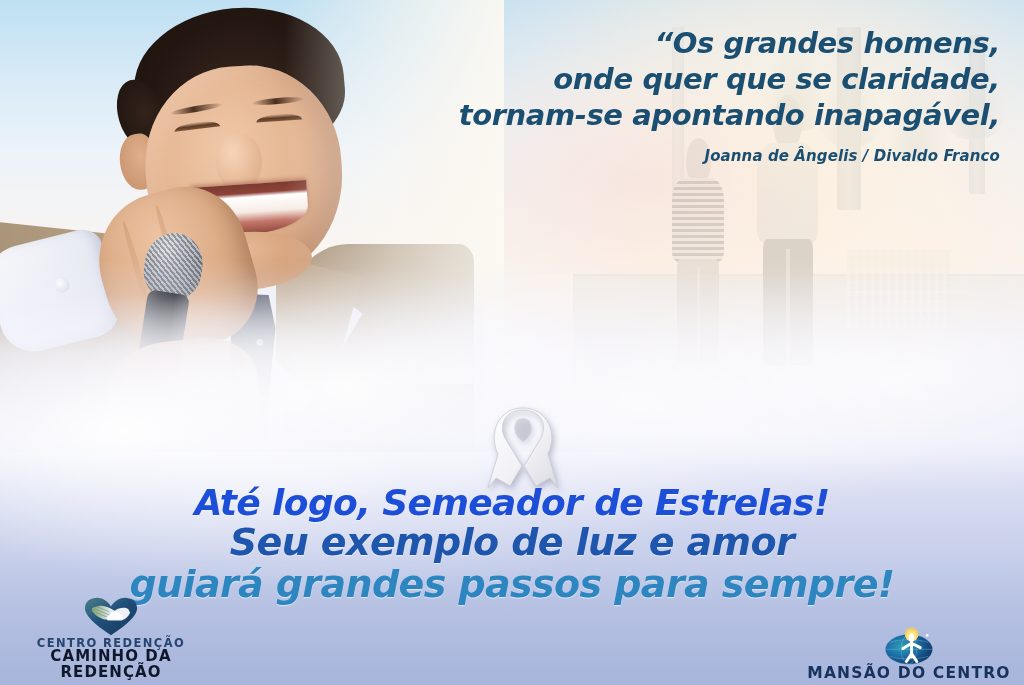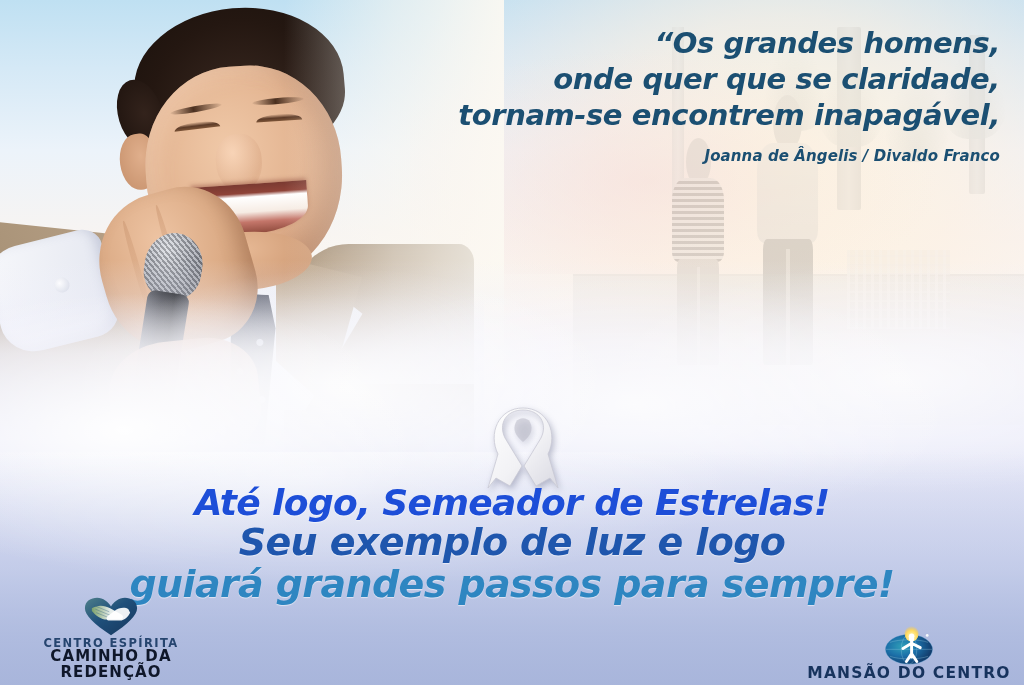--- a/index.html
+++ b/index.html
@@ -443,41 +443,41 @@
     <div class="portrait-edge"></div>
     <div class="portrait-fade"></div>
   </div>
 
   <div class="clouds"></div>
   <div class="clouds-soft"></div>
 
   <div class="quote">
     <span class="quote-line">“Os grandes homens,</span>
     <span class="quote-line">onde quer que se claridade,</span>
-    <span class="quote-line">tornam-se encontrem inapagável,</span>
+    <span class="quote-line">tornam-se apontando inapagável,</span>
     <span class="quote-attrib">Joanna de Ângelis / Divaldo Franco</span>
   </div>
 
   <div class="ribbon">
     <svg viewBox="0 0 74 86" width="74" height="86" aria-hidden="true">
       <defs>
         <linearGradient id="rg" x1="0" y1="0" x2="1" y2="1">
           <stop offset="0%" stop-color="#ffffff"></stop>
           <stop offset="55%" stop-color="#f2f2f5"></stop>
           <stop offset="100%" stop-color="#d9d9e2"></stop>
         </linearGradient>
       </defs>
       <path d="M37 6 C20 6 12 20 19 34 L36 62 L24 82 L10 74 L2 84 L12 50 C2 30 12 4 37 4 C62 4 72 30 62 50 L72 84 L64 74 L50 82 L38 62 L55 34 C62 20 54 6 37 6 Z" fill="url(#rg)" stroke="#c9c9d4" stroke-width="0.8"></path>
       <path d="M30 18 C26 26 30 32 37 38 C44 32 48 26 44 18 C41 13 33 13 30 18 Z" fill="#b9bac6" opacity="0.55"></path>
     </svg>
   </div>
 
   <div class="headline">
     <span class="hl hl1">Até logo, Semeador de Estrelas!</span>
-    <span class="hl hl2">Seu exemplo de luz e logo</span>
+    <span class="hl hl2">Seu exemplo de luz e amor</span>
     <span class="hl hl3">guiará grandes passos para sempre!</span>
   </div>
 
   <div class="logo-block left">
     <div class="logo-mark">
       <svg viewBox="0 0 64 46" width="58" height="40" aria-hidden="true">
         <defs>
           <linearGradient id="hg" x1="0" y1="0" x2="1" y2="1">
             <stop offset="0%" stop-color="#4e7f8a"></stop>
             <stop offset="45%" stop-color="#1f4f7a"></stop>
@@ -489,21 +489,21 @@
             <stop offset="100%" stop-color="#ffffff"></stop>
           </linearGradient>
         </defs>
         <path d="M32 44 C12 31 2 21 2 13 C2 5 9 1 16 1 C23 1 29 6 32 11 C35 6 41 1 48 1 C55 1 62 5 62 13 C62 21 52 31 32 44 Z" fill="url(#hg)"></path>
         <path d="M10 13 C16 9 24 9 31 13 L44 20 C47 22 46 26 42 26 L27 26 C21 26 14 21 10 16 Z" fill="url(#hand1)" opacity="0.96"></path>
         <path d="M13 10 L30 17 M14 14 L31 21 M15 18 L30 24" stroke="#2a5d7d" stroke-width="0.9" opacity="0.45" fill="none"></path>
         <path d="M52 14 C48 11 41 12 36 16 L28 22 C26 24 27 27 30 27 L42 27 C48 27 52 22 54 18 Z" fill="#ffffff" opacity="0.92"></path>
       </svg>
     </div>
     <div class="logo-text">
-      <span class="logo-l1">CENTRO ESPÍRITA</span>
+      <span class="logo-l1">CENTRO REDENÇÃO</span>
       <span class="logo-l2">CAMINHO DA REDENÇÃO</span>
     </div>
   </div>
 
   <div class="logo-block right">
     <div class="logo-mark">
       <svg viewBox="0 0 60 46" width="52" height="40" aria-hidden="true">
         <defs>
           <radialGradient id="globe" cx="35%" cy="40%" r="72%">
             <stop offset="0%" stop-color="#2f9fb8"></stop>

